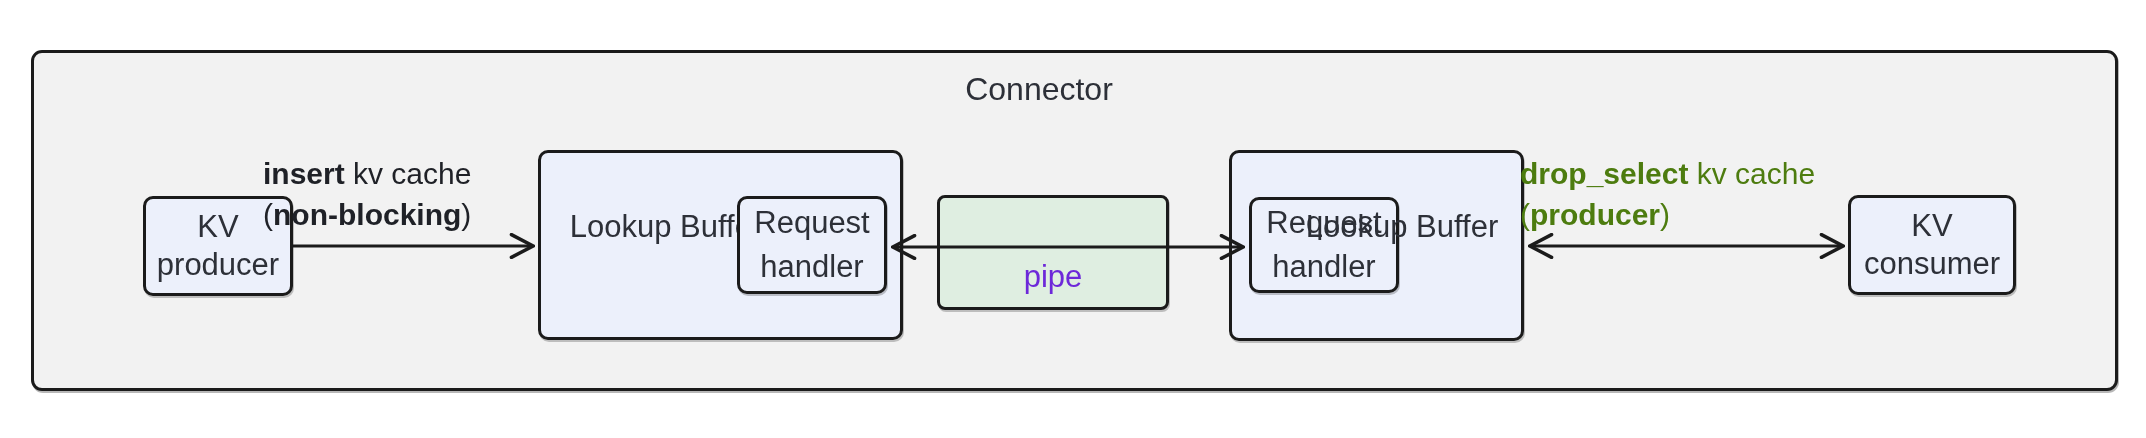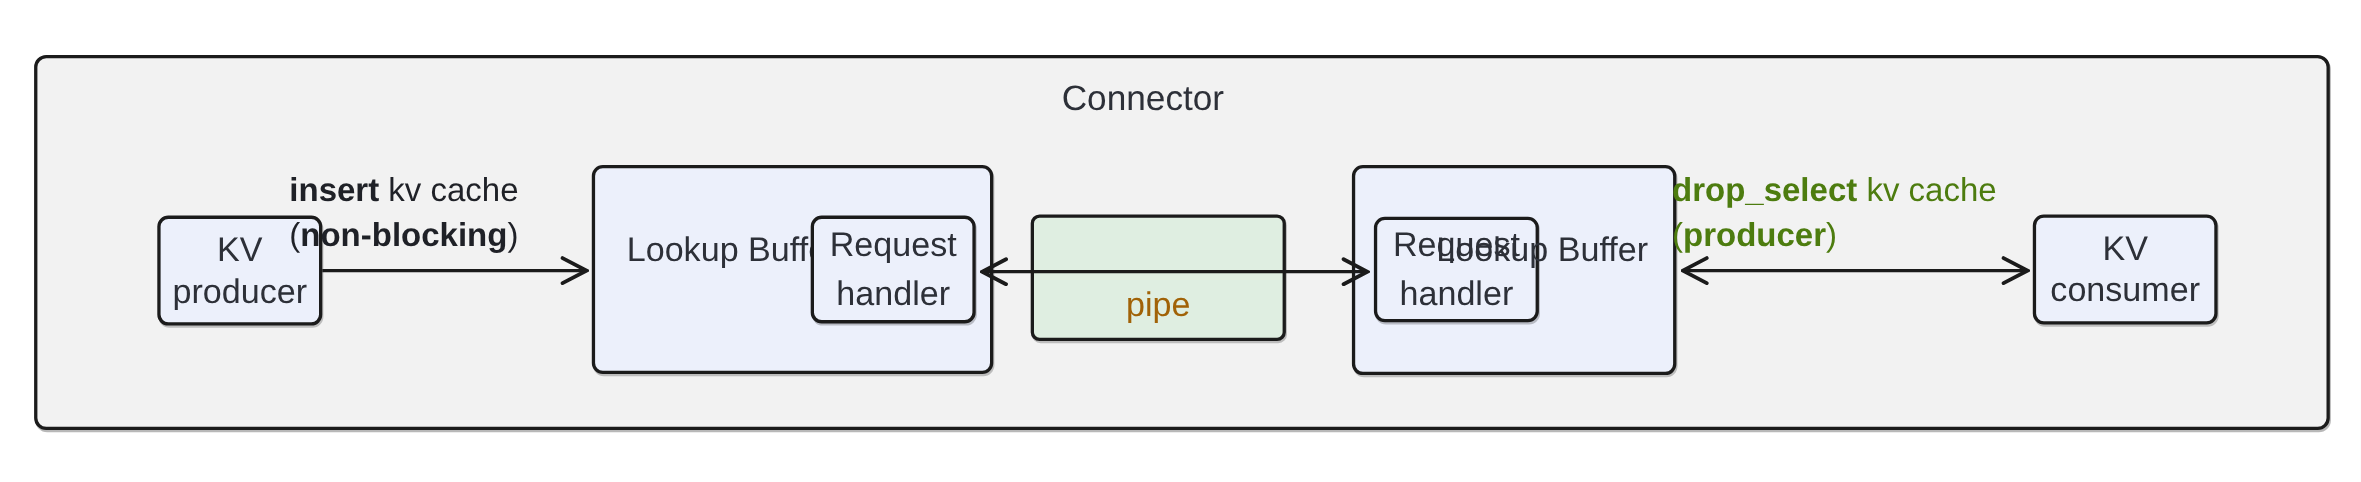--- a/index.html
+++ b/index.html
@@ -89,21 +89,21 @@
   <div class="node lb-node" style="left: 538px; top: 150px; width: 365px; height: 190px; background-color: rgb(236, 240, 251); border-color: rgb(27, 27, 27);"></div>
   <div class="floating-label" style="left: 566px; top: 205px; width: 200px; color: rgb(45, 48, 56);">
     <span>Lookup</span>
     <span>Buffer</span>
   </div>
   <div class="node rh-node" style="left: 737px; top: 196px; width: 150px; height: 98px; background-color: rgb(236, 240, 251); border-color: rgb(27, 27, 27); color: rgb(45, 48, 56);">
     <span>Request</span>
     <span>handler</span>
   </div>
 
-  <div class="node pipe-node" style="left: 937px; top: 195px; width: 232px; height: 115px; border-radius: 8px; background-color: rgb(223, 238, 225); border-color: rgb(27, 27, 27); color: #a16207;">
+  <div class="node pipe-node" style="left: 937px; top: 195px; width: 232px; height: 115px; border-radius: 8px; background-color: rgb(223, 238, 225); border-color: rgb(27, 27, 27); color: #6d28d9;">
     <span>pipe</span>
   </div>
 
   <div class="node lb-node" style="left: 1229px; top: 150px; width: 295px; height: 191px; background-color: rgb(236, 240, 251); border-color: rgb(27, 27, 27);"></div>
   <div class="node rh-node" style="left: 1249px; top: 197px; width: 150px; height: 96px; background-color: rgb(236, 240, 251); border-color: rgb(27, 27, 27); color: rgb(45, 48, 56);">
     <span>Request</span>
     <span>handler</span>
   </div>
   <div class="floating-label" style="left: 1302px; top: 205px; width: 200px; color: rgb(45, 48, 56);">
     <span>Lookup</span>

